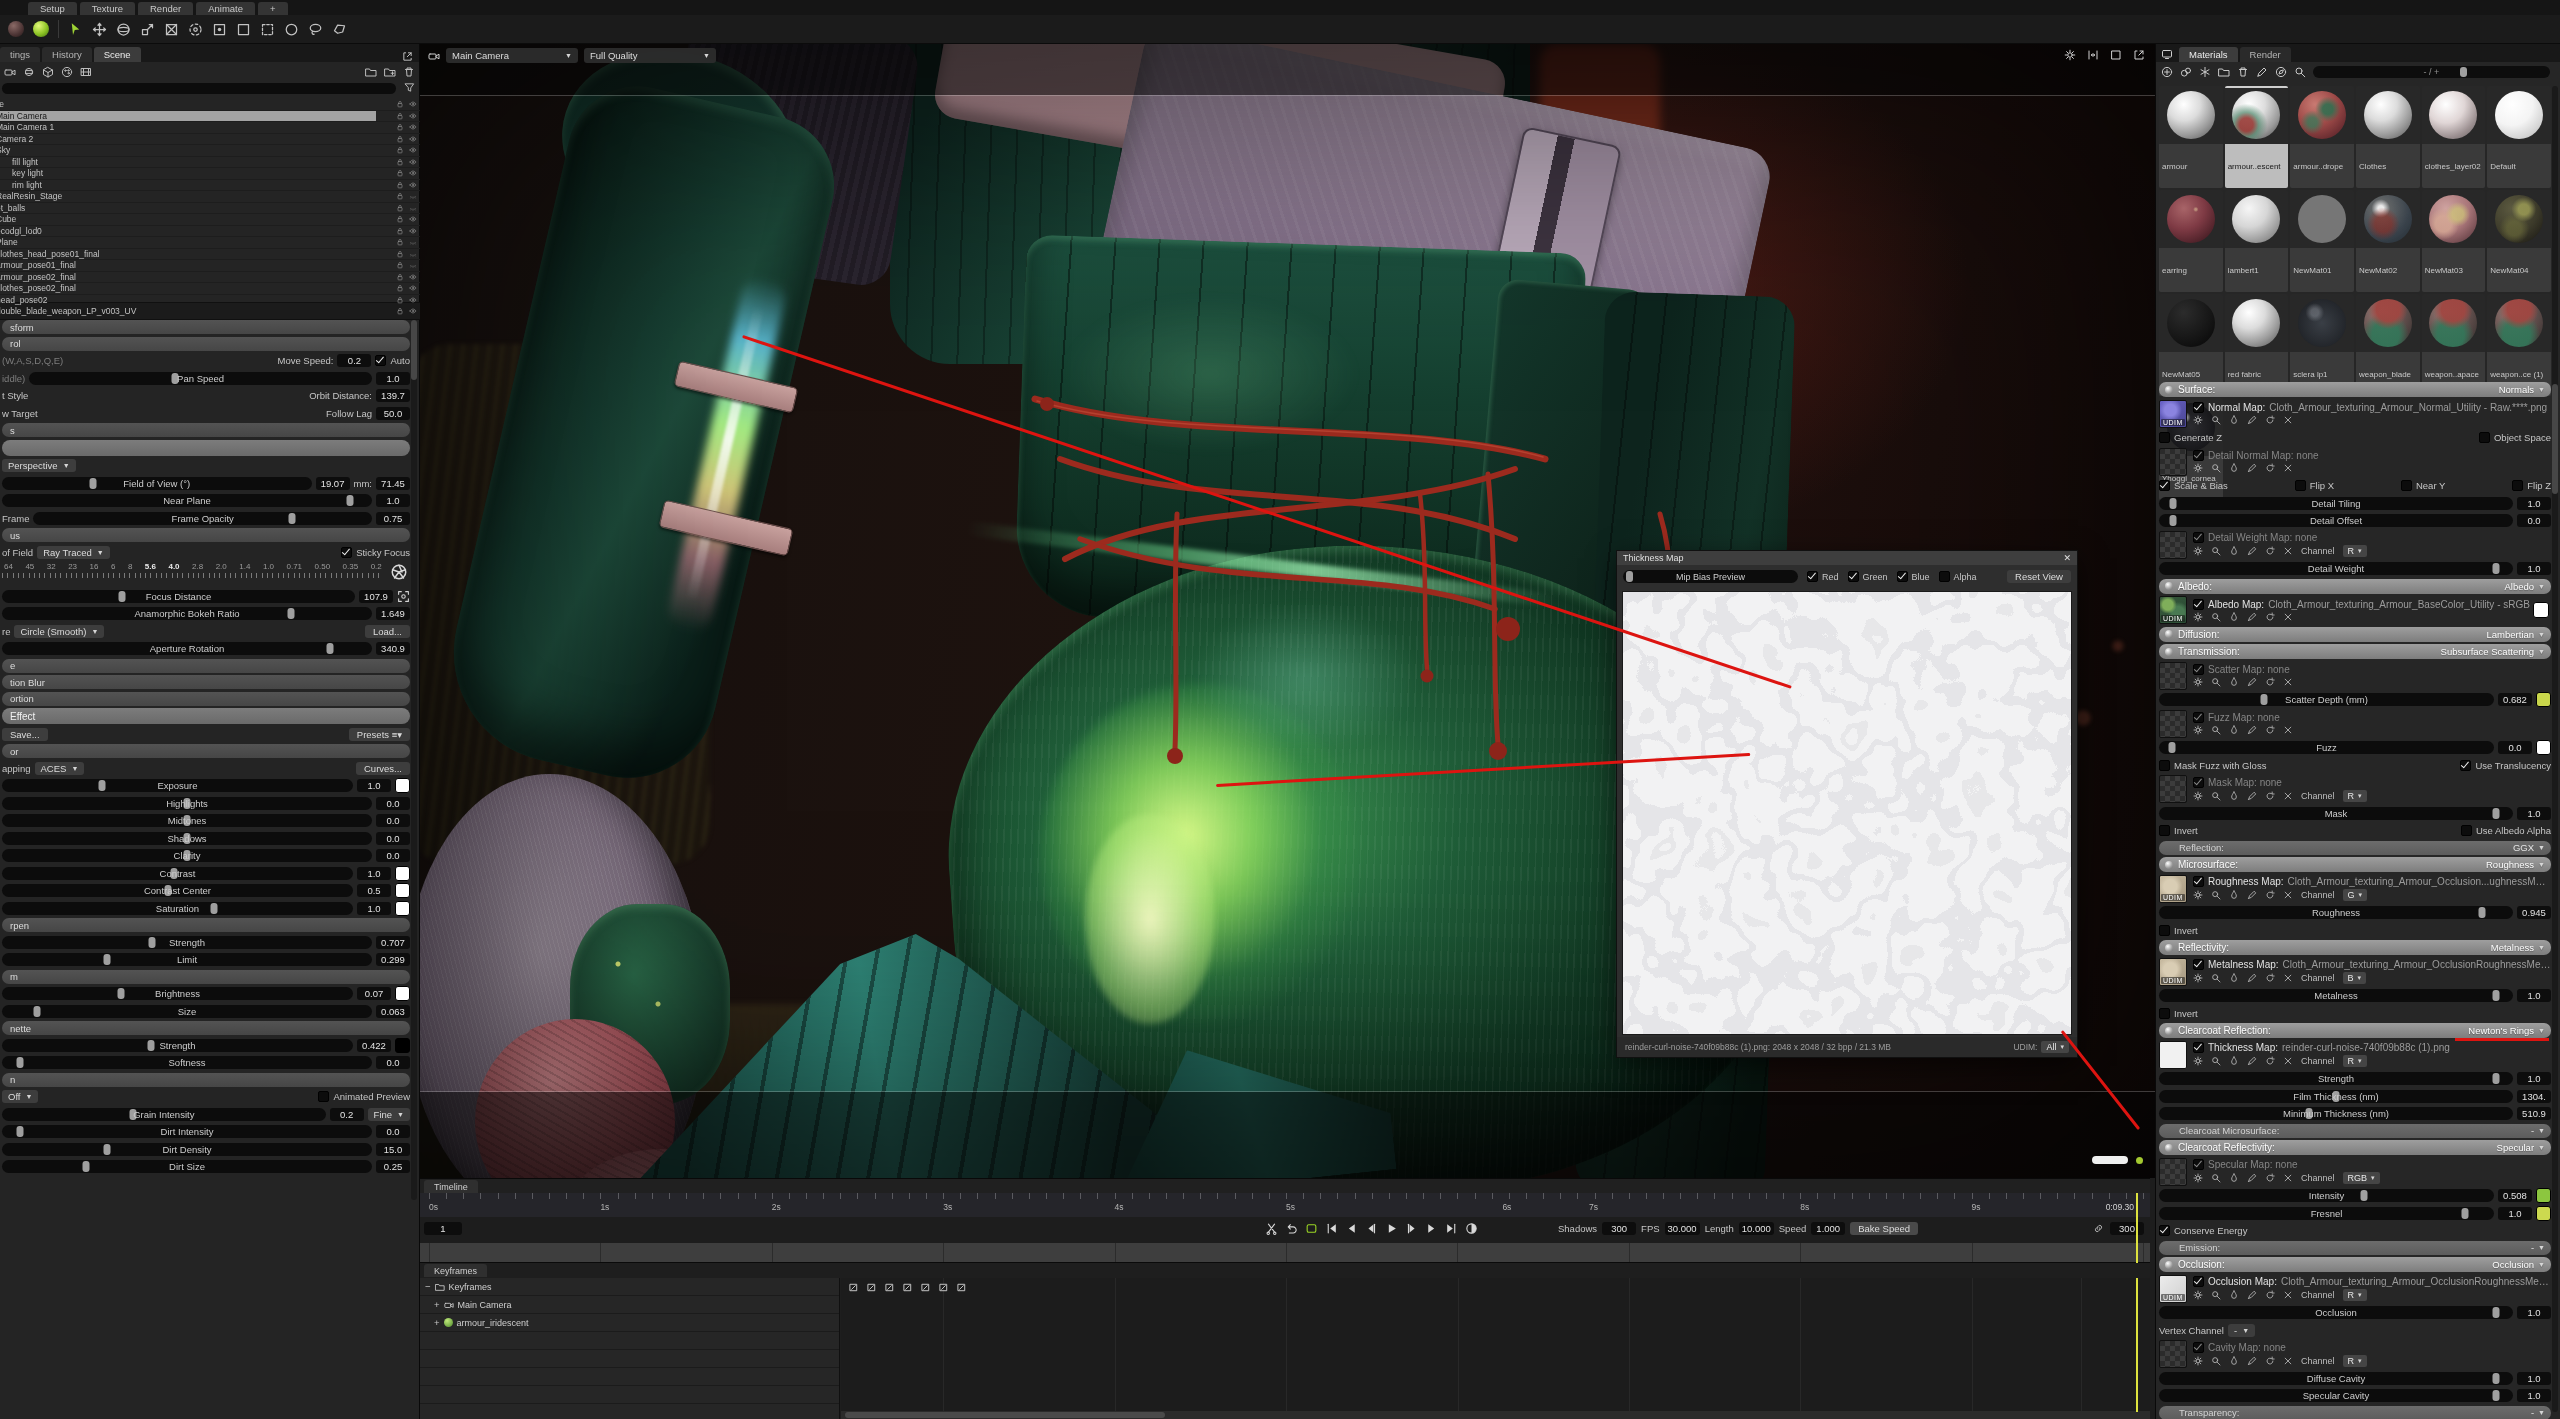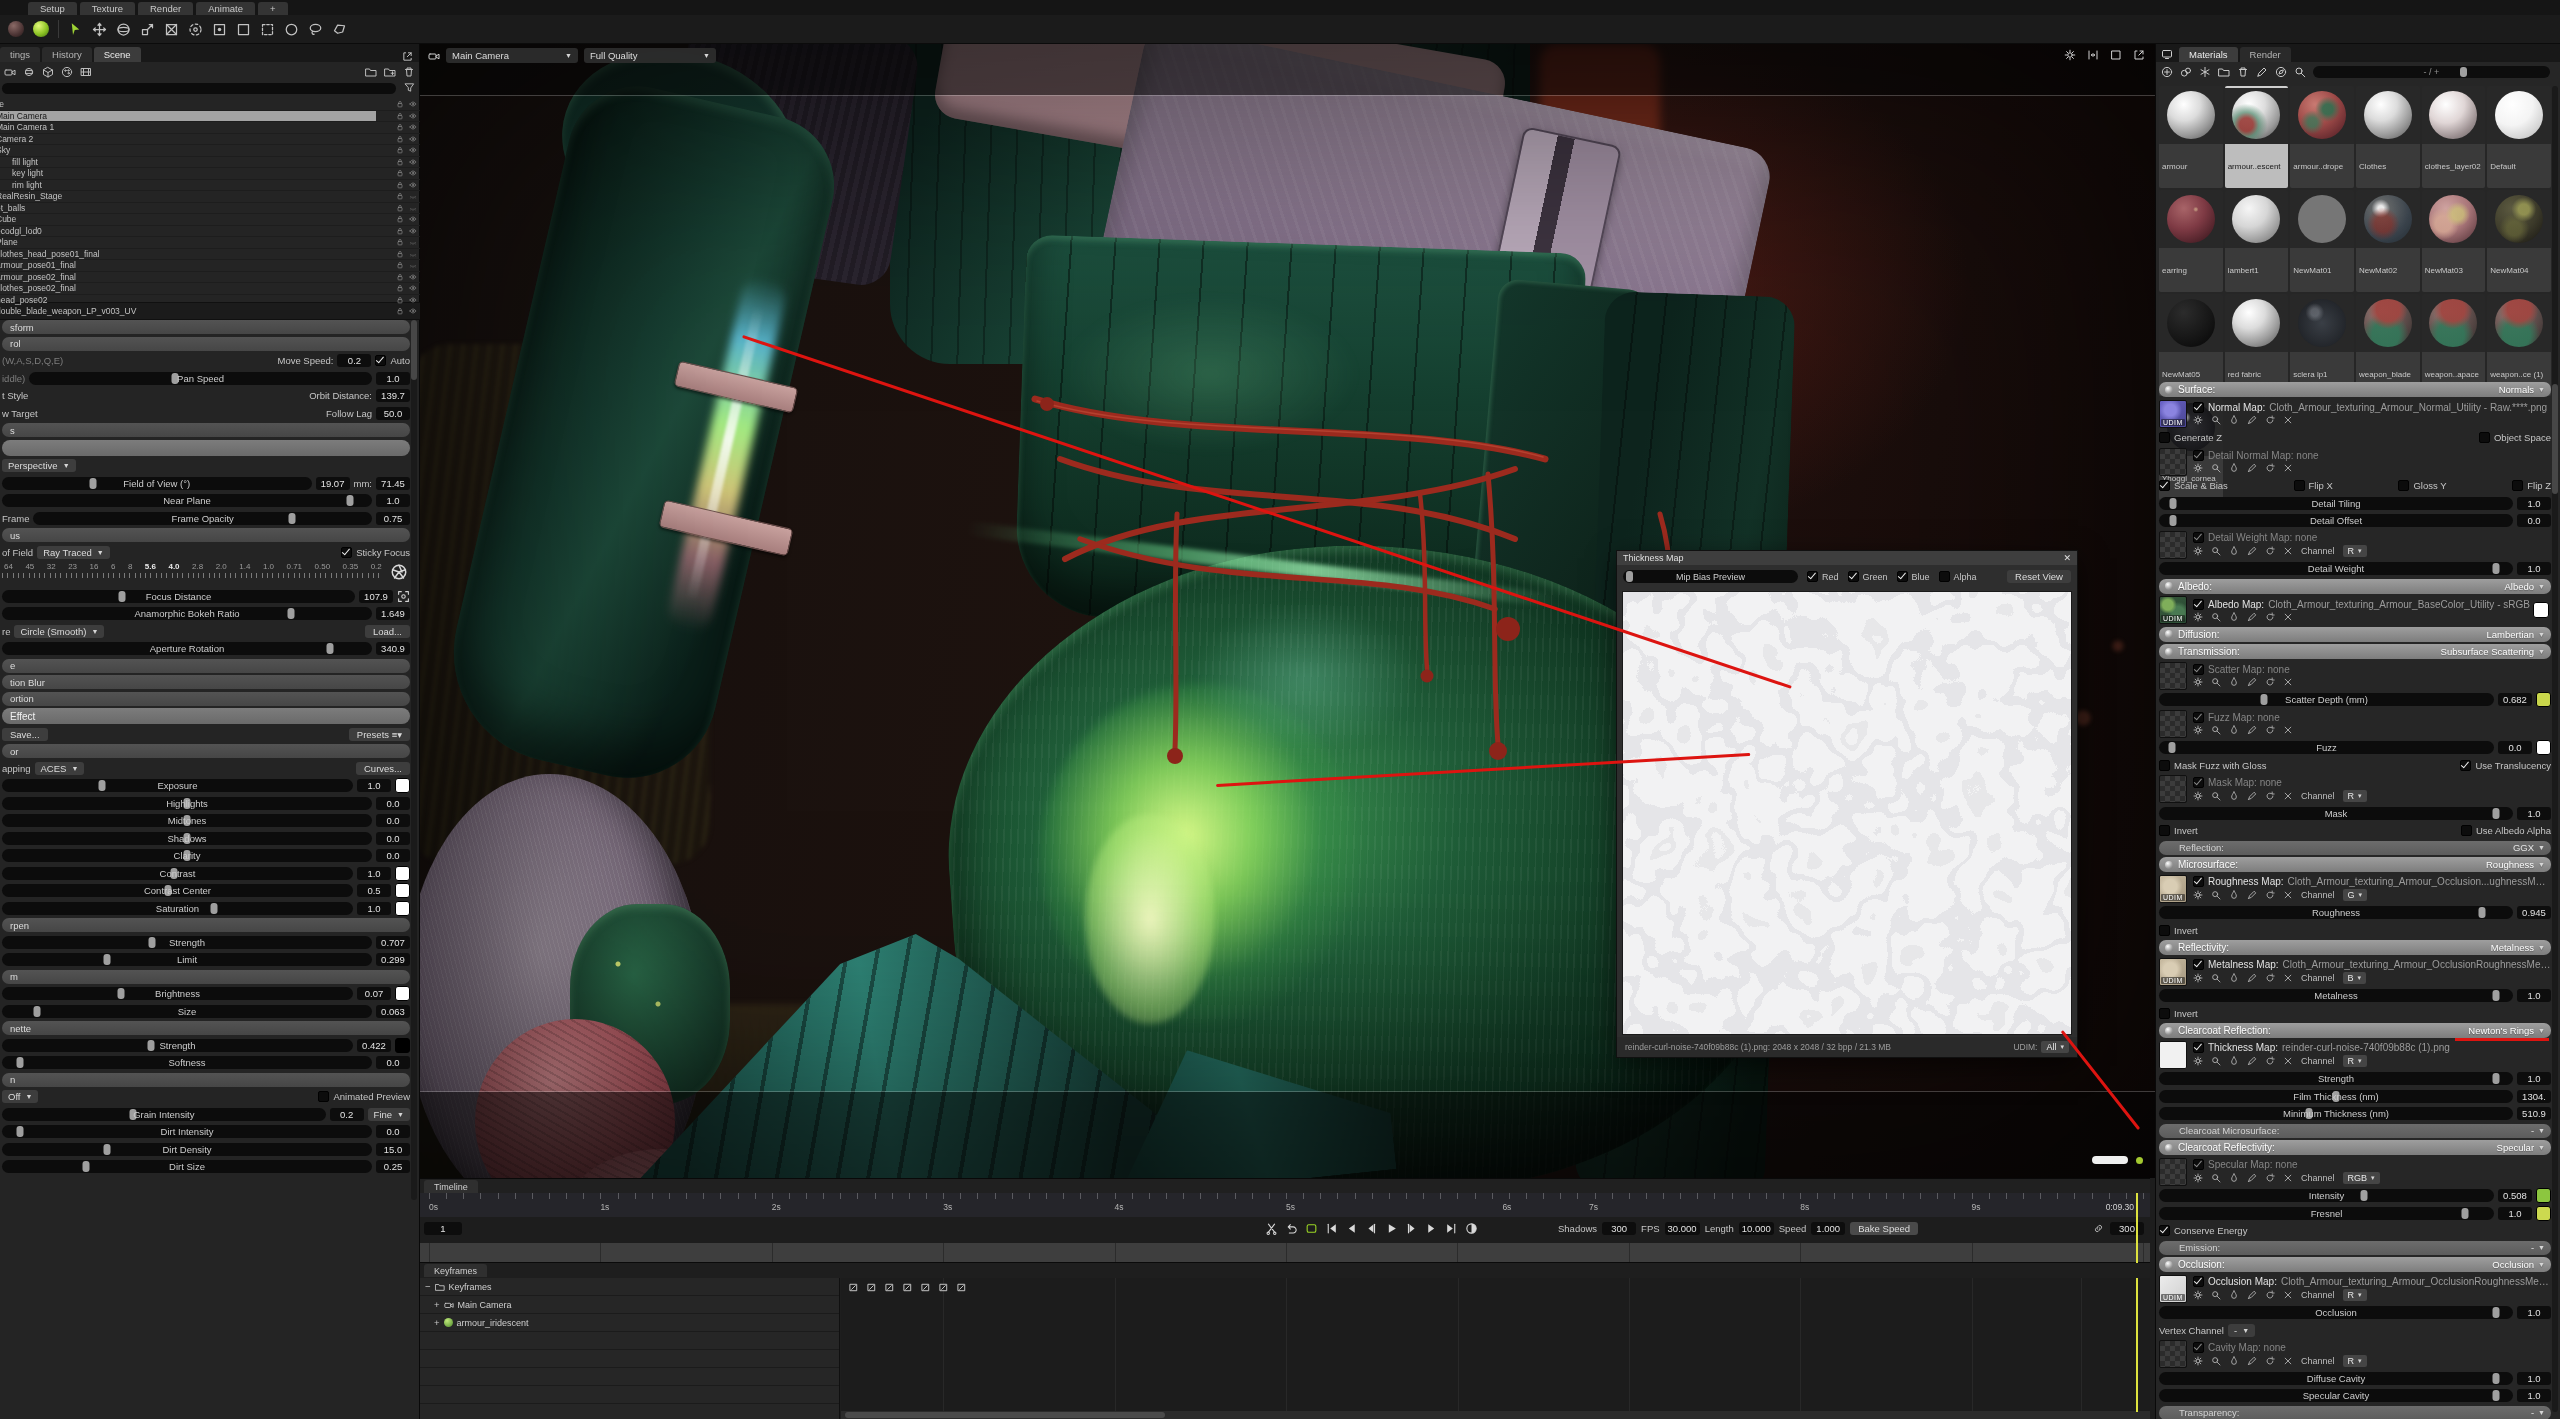--- a/index.html
+++ b/index.html
@@ -1403,21 +1403,21 @@
             <span>Scale &amp; Bias</span>
           </label>
           <div class="sp"></div>
           <label class="chk">
             <span class="cb"></span>
             <span>Flip X</span>
           </label>
           <div class="sp"></div>
           <label class="chk">
             <span class="cb"></span>
-            <span>Gloss Y</span>
+            <span>Near Y</span>
           </label>
           <div class="sp"></div>
           <label class="chk">
             <span class="cb"></span>
             <span>Flip Z</span>
           </label>
         </div>
         <div class="prow">
           <div class="sl">
             <span class="sl-lab">Detail Tiling</span>

